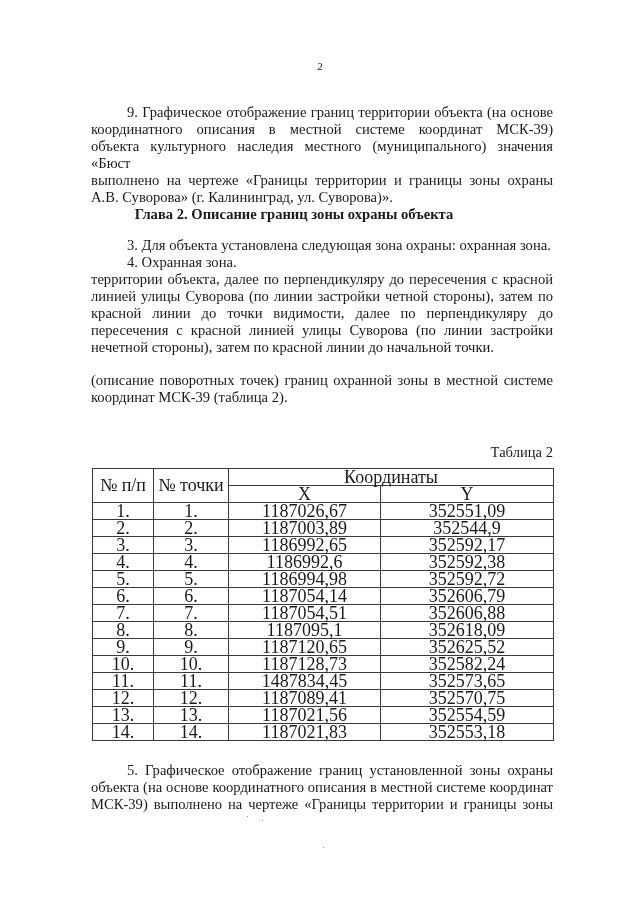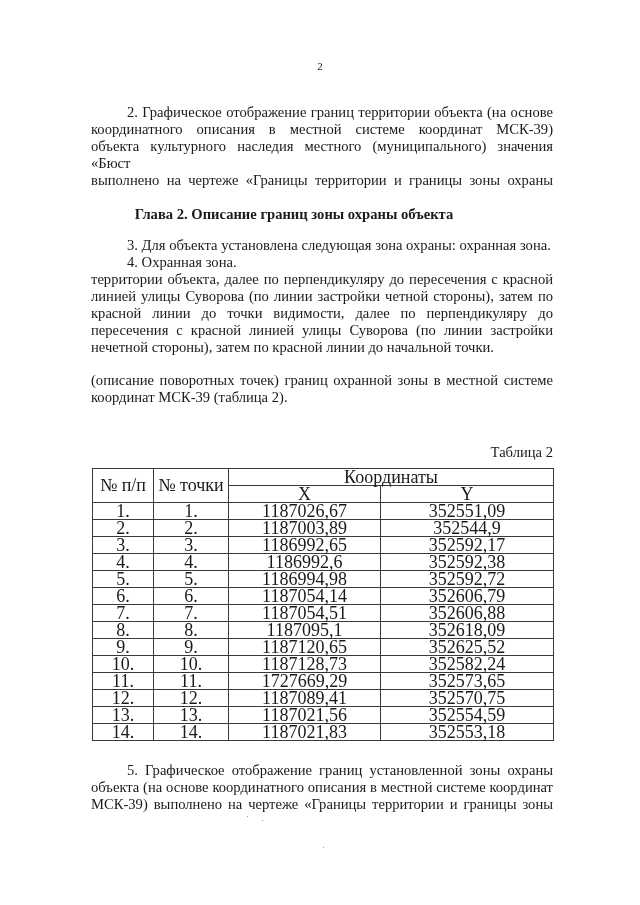--- a/index.html
+++ b/index.html
@@ -23,24 +23,25 @@
   }
   table.coords th.tall { height: 33px; }
   .scanspeck { position: absolute; width: 1px; height: 1px; background: #999; }
 </style>
 </head>
 <body>
 
 <div class="page-num">2</div>
 
 <div class="block" style="top:104px;">
-  <p class="indent just-full">2. Графическое отображение границ территории объекта (на основе</p>
+  <p class="indent just-full">9. Графическое отображение границ территории объекта (на основе</p>
   <p class="just-full">координатного описания в местной системе координат МСК-39)</p>
   <p class="just-full">объекта культурного наследия местного (муниципального) значения «Бюст</p>
   <p class="just-full">выполнено на чертеже «Границы территории и границы зоны охраны</p>
+  <p>А.В. Суворова» (г. Калининград, ул. Суворова)».</p>
 </div>
 
 <div class="heading">Глава 2. Описание границ зоны охраны объекта</div>
 
 <div class="block" style="top:237px;">
   <p class="indent">3. Для объекта установлена следующая зона охраны: охранная зона.</p>
   <p class="indent">4. Охранная зона.</p>
 </div>
 
 <div class="block" style="top:271px;">
@@ -133,21 +134,21 @@
       </tr>
       <tr>
         <td>10.</td>
         <td>10.</td>
         <td>1187128,73</td>
         <td>352582,24</td>
       </tr>
       <tr>
         <td>11.</td>
         <td>11.</td>
-        <td>1727669,29</td>
+        <td>1487834,45</td>
         <td>352573,65</td>
       </tr>
       <tr>
         <td>12.</td>
         <td>12.</td>
         <td>1187089,41</td>
         <td>352570,75</td>
       </tr>
       <tr>
         <td>13.</td>

